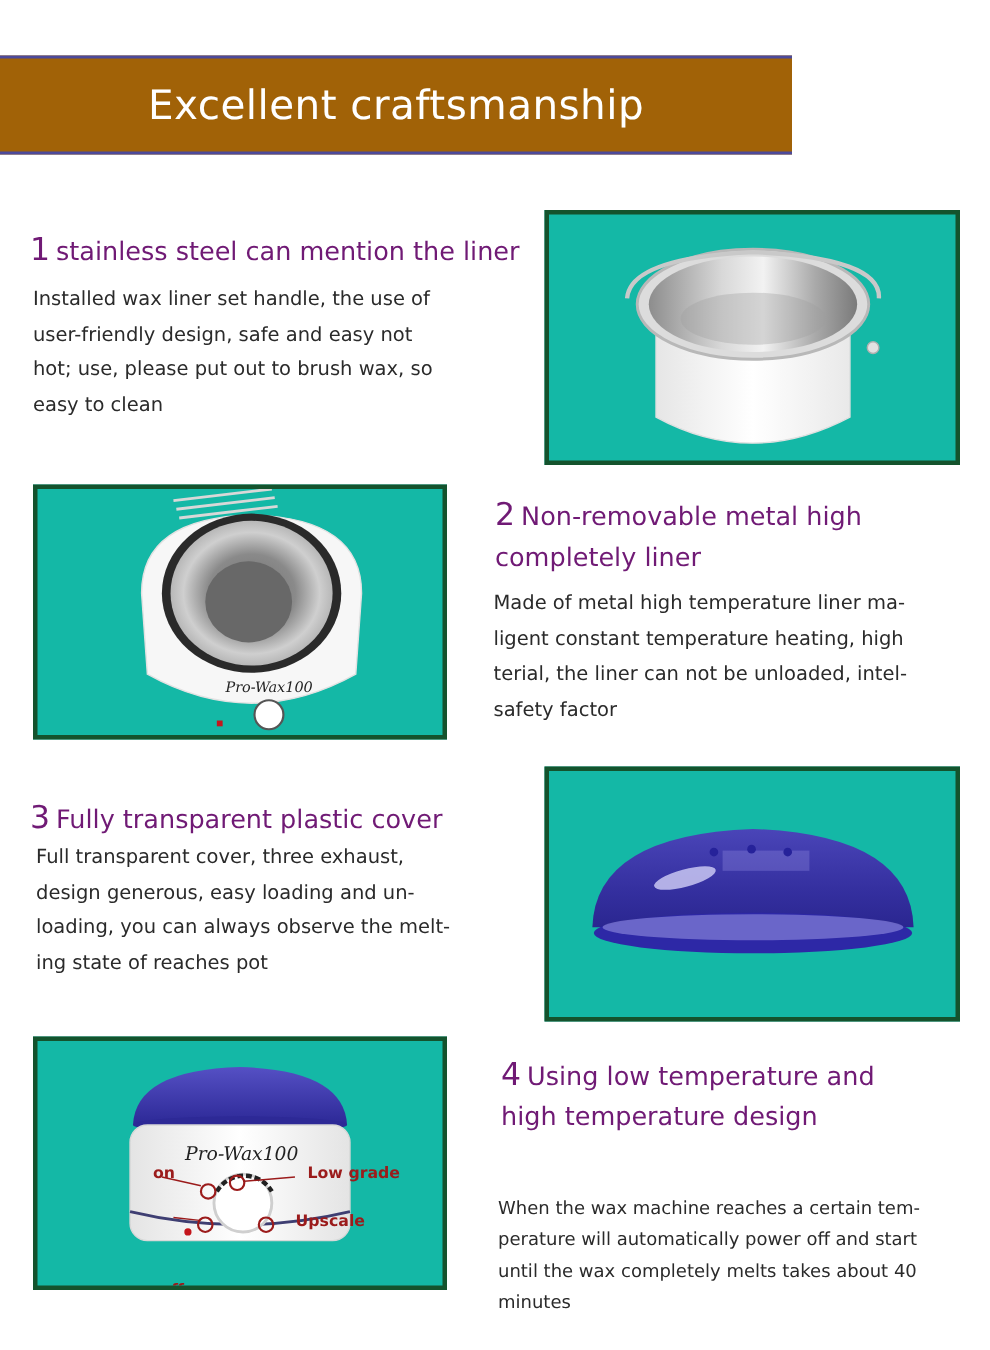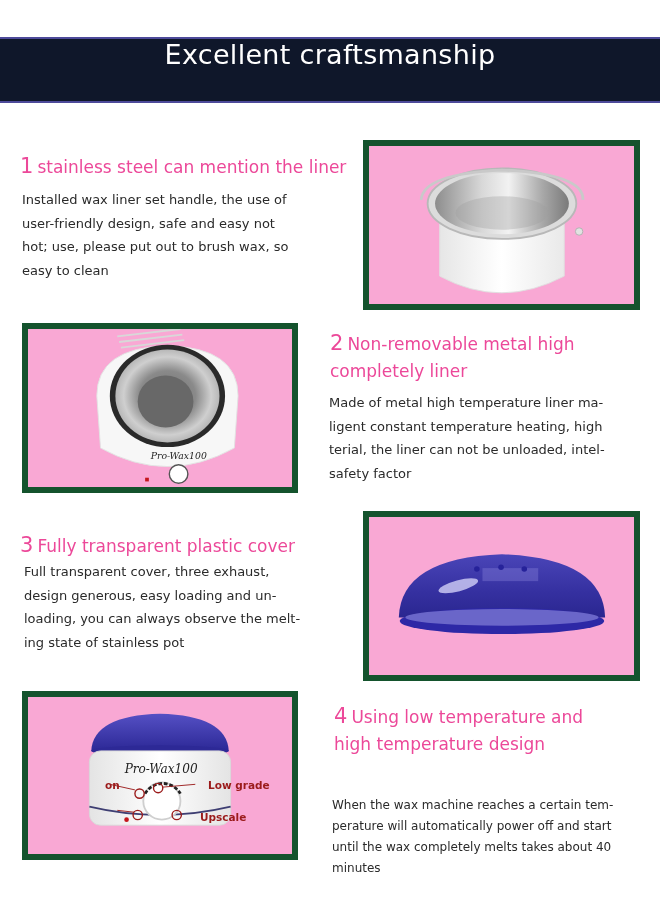--- a/index.html
+++ b/index.html
@@ -1,42 +1,42 @@
 <!DOCTYPE html>
 <html><head>
 <meta charset="utf-8">
 <style>
   * { box-sizing: border-box; margin: 0; padding: 0; }
   html, body { width: 660px; height: 900px; background: #ffffff; overflow: hidden; }
   body { position: relative; font-family: "DejaVu Sans", sans-serif; color: #222; }
 
   .banner {
-    position: absolute; left: 0; top: 37px; width: 660px; height: 66px;
-    background: #0f172a;
+    position: absolute; left: 0; top: 37px; width: 528px; height: 66px;
+    background: #a16207;
     border-top: 2px solid #4d4a9a; border-bottom: 2px solid #4d4a9a;
-    display: flex; justify-content: center;
+    display: flex; align-items: center; justify-content: center;
   }
   .banner-title {
     color: #ffffff; font-size: 27px; letter-spacing: 0.3px;
     font-family: "DejaVu Sans", sans-serif; font-weight: normal;
   }
 
   .feature-title {
-    position: absolute; font-size: 17px; line-height: 27px; color: #ec4899;
+    position: absolute; font-size: 17px; line-height: 27px; color: #701a75;
     font-family: "DejaVu Sans", sans-serif;
   }
   .feature-title .num { font-size: 21px; margin-right: 4px; }
   .feature-body {
     position: absolute; font-size: 13px; line-height: 23.5px; color: #2a2a2a;
     font-family: "DejaVu Sans", sans-serif;
   }
   .feature-body span { display: block; white-space: nowrap; }
 
   .photo-frame {
-    position: absolute; border: 6px solid #14532d; background: #f9a8d4; overflow: hidden;
+    position: absolute; border: 3px solid #14532d; background: #14b8a6; overflow: hidden;
   }
   .photo-frame svg { width: 100%; height: 100%; display: block; }
 
   .callout {
     position: absolute; font-size: 10.5px; font-weight: bold; color: #9b1b1b;
     font-family: "DejaVu Sans", sans-serif; white-space: nowrap;
   }
   .brand {
     position: absolute; font-family: "DejaVu Serif", serif; font-style: italic;
     color: #222; white-space: nowrap;
@@ -118,21 +118,21 @@
   <span>safety factor</span>
 </div>
 
 <div class="feature-title" style="left:20px; top:532px;">
   <span class="num">3</span><span>Fully transparent plastic cover</span>
 </div>
 <div class="feature-body" style="left:24px; top:560px;">
   <span>Full transparent cover, three exhaust,</span>
   <span>design generous, easy loading and un-</span>
   <span>loading, you can always observe the melt-</span>
-  <span>ing state of stainless pot</span>
+  <span>ing state of reaches pot</span>
 </div>
 <div class="photo-frame" style="left:363px; top:511px; width:277px; height:170px;">
   <svg viewBox="0 0 277 170">
     <defs>
       <linearGradient id="dome" x1="0" x2="0" y1="0" y2="1">
         <stop offset="0" stop-color="#4a45b8"></stop>
         <stop offset="0.6" stop-color="#3530a0"></stop>
         <stop offset="1" stop-color="#2a2690"></stop>
       </linearGradient>
     </defs>

